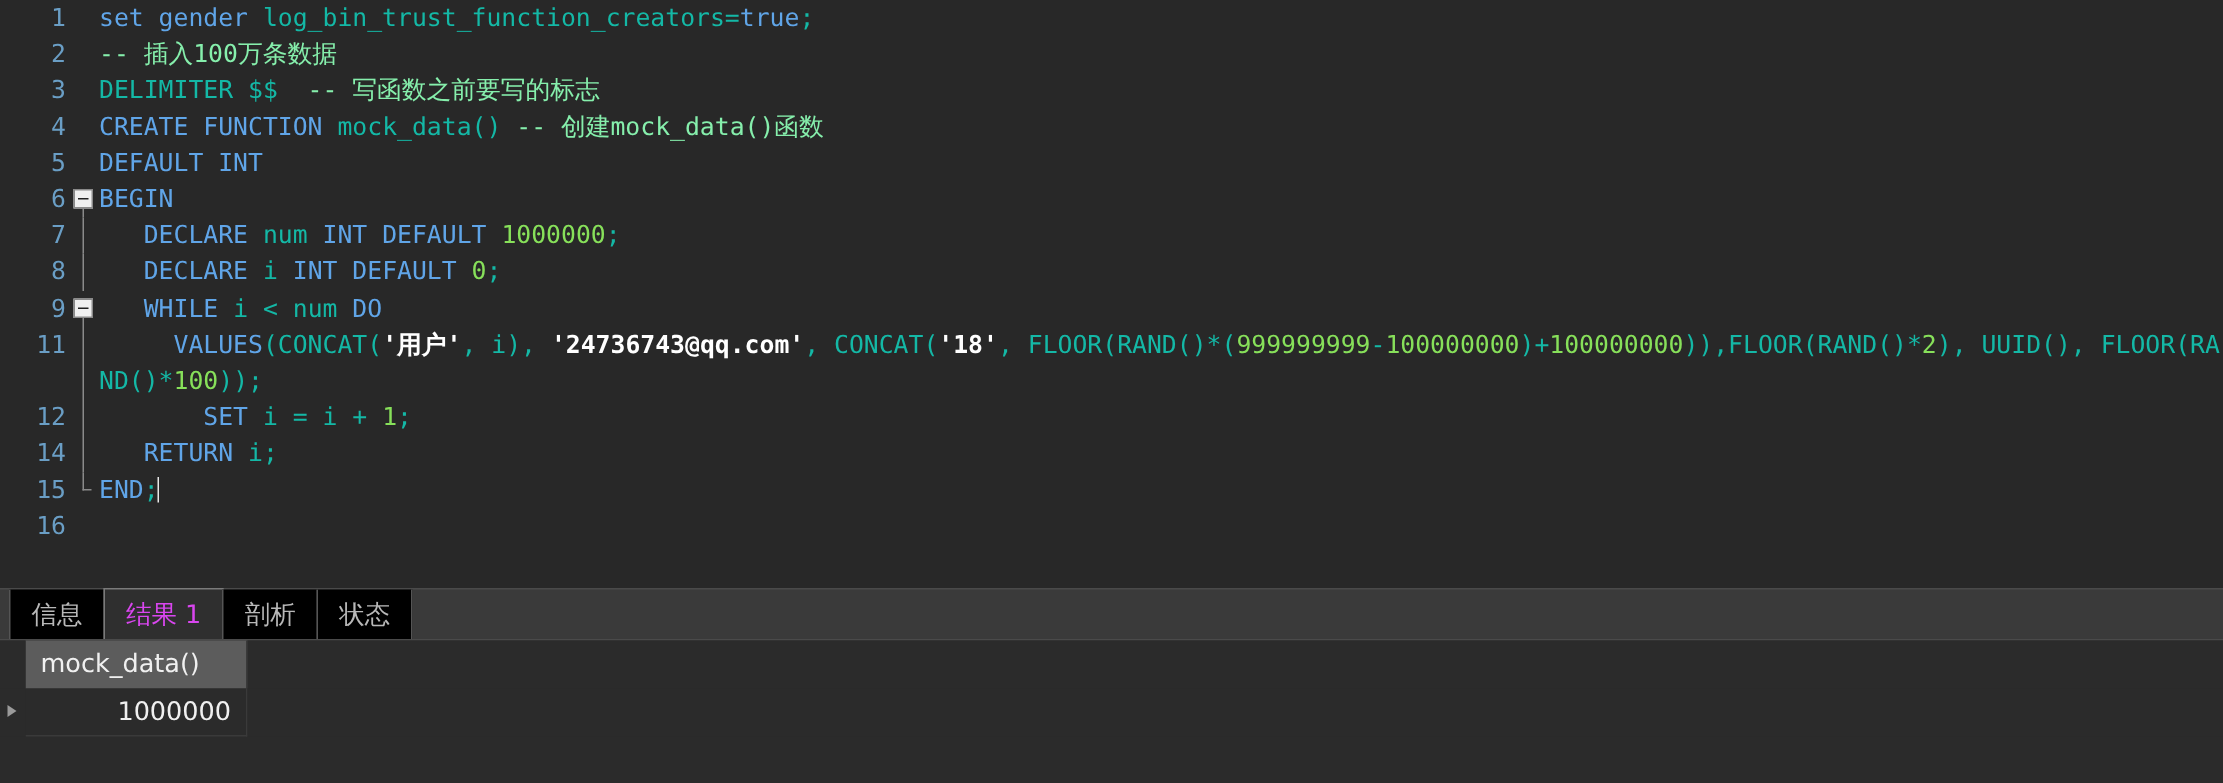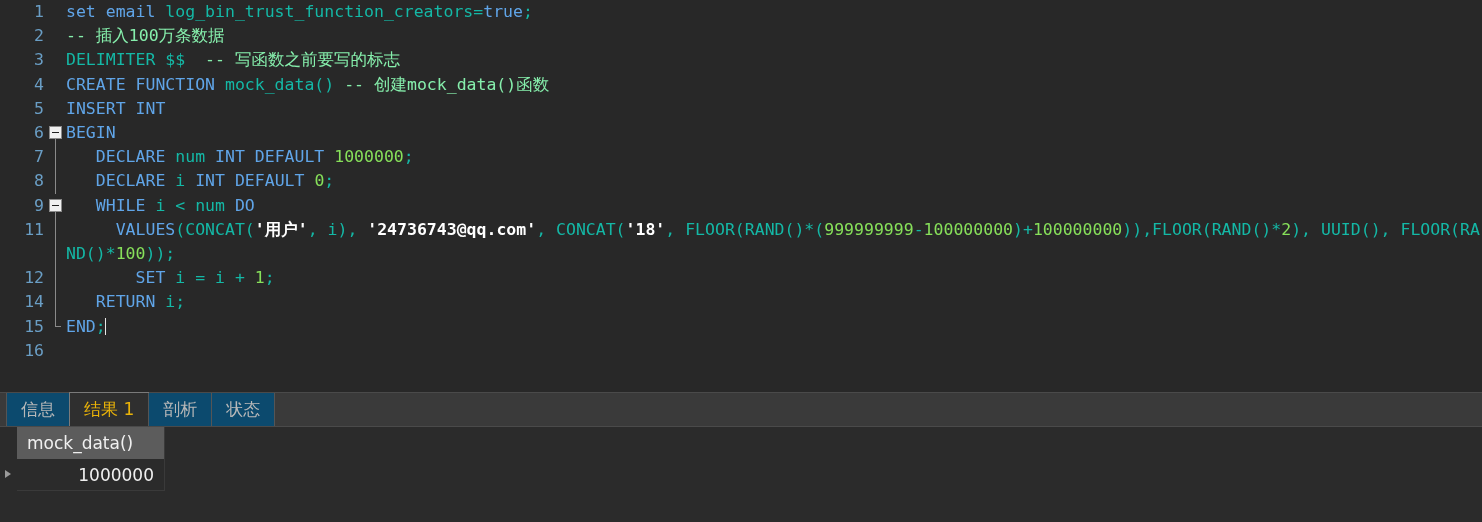--- a/index.html
+++ b/index.html
@@ -142,26 +142,26 @@
   }
   .tab {
     display: flex;
     align-items: center;
     padding: 0 14px;
     font-size: 17px;
     color: #b8b8b8;
     border-left: 1px solid #555;
     border-right: 1px solid #555;
     margin-right: -1px;
-    background: #0c4a6e;
+    background: #000000;
     cursor: default;
   }
   .tab.active {
     background: #2f2f2f;
-    color: #eab308;
+    color: #d946ef;
     border-left: 1px solid #7a7a7a;
     border-right: 1px solid #7a7a7a;
     border-top: 1px solid #7a7a7a;
     margin-top: -1px;
   }
 
   
   #results {
     height: 96px;
     background: #2b2b2b;
@@ -214,25 +214,25 @@
     border-right: 1px solid #3a3a3a;
     border-bottom: 1px solid #3a3a3a;
   }
   .grid-filler { flex: 1 1 auto; background: #2b2b2b; }
 </style>
 </head>
 <body>
 
 <div id="editor">
   <div id="code-area">
-      <div class="code-line"><div class="gutter">1</div><div class="foldcol"></div><div class="codetext"><span class="kw">set email</span><span class="pln"> log_bin_trust_function_creators=</span><span class="kw">true</span><span class="pln">;</span></div></div>
+      <div class="code-line"><div class="gutter">1</div><div class="foldcol"></div><div class="codetext"><span class="kw">set gender</span><span class="pln"> log_bin_trust_function_creators=</span><span class="kw">true</span><span class="pln">;</span></div></div>
       <div class="code-line"><div class="gutter">2</div><div class="foldcol"></div><div class="codetext"><span class="cmt">-- 插入100万条数据</span></div></div>
       <div class="code-line"><div class="gutter">3</div><div class="foldcol"></div><div class="codetext"><span class="pln">DELIMITER $$  </span><span class="cmt">-- 写函数之前要写的标志</span></div></div>
       <div class="code-line"><div class="gutter">4</div><div class="foldcol"></div><div class="codetext"><span class="kw">CREATE FUNCTION</span><span class="pln"> mock_data() </span><span class="cmt">-- 创建mock_data()函数</span></div></div>
-      <div class="code-line"><div class="gutter">5</div><div class="foldcol"></div><div class="codetext"><span class="kw">INSERT INT</span></div></div>
+      <div class="code-line"><div class="gutter">5</div><div class="foldcol"></div><div class="codetext"><span class="kw">DEFAULT INT</span></div></div>
       <div class="code-line"><div class="gutter">6</div><div class="foldcol"><span class="fold-box"></span><span class="fold-line from-mid"></span></div><div class="codetext"><span class="kw">BEGIN</span></div></div>
       <div class="code-line"><div class="gutter">7</div><div class="foldcol"><span class="fold-line"></span></div><div class="codetext"><span class="pln">   </span><span class="kw">DECLARE</span><span class="pln"> num </span><span class="kw">INT DEFAULT</span><span class="pln"> </span><span class="num">1000000</span><span class="pln">;</span></div></div>
       <div class="code-line"><div class="gutter">8</div><div class="foldcol"><span class="fold-line"></span></div><div class="codetext"><span class="pln">   </span><span class="kw">DECLARE</span><span class="pln"> i </span><span class="kw">INT DEFAULT</span><span class="pln"> </span><span class="num">0</span><span class="pln">;</span></div></div>
       <div class="code-line"><div class="gutter">9</div><div class="foldcol"><span class="fold-box"></span><span class="fold-line from-mid"></span></div><div class="codetext"><span class="pln">   </span><span class="kw">WHILE</span><span class="pln"> i &lt; num </span><span class="kw">DO</span></div></div>
       <div class="code-line"><div class="gutter">11</div><div class="foldcol"><span class="fold-line"></span></div><div class="codetext"><span class="pln">     </span><span class="kw">VALUES</span><span class="pln">(CONCAT(</span><span class="str">'用户'</span><span class="pln">, i), </span><span class="str">'24736743@qq.com'</span><span class="pln">, CONCAT(</span><span class="str">'18'</span><span class="pln">, FLOOR(RAND()*(</span><span class="num">999999999</span><span class="pln">-</span><span class="num">100000000</span><span class="pln">)+</span><span class="num">100000000</span><span class="pln">)),FLOOR(RAND()*</span><span class="num">2</span><span class="pln">), UUID(), FLOOR(RAND()*</span><span class="num">100</span><span class="pln">));</span></div></div>
       <div class="code-line"><div class="gutter">12</div><div class="foldcol"><span class="fold-line"></span></div><div class="codetext"><span class="pln">       </span><span class="kw">SET</span><span class="pln"> i = i + </span><span class="num">1</span><span class="pln">;</span></div></div>
       <div class="code-line"><div class="gutter">14</div><div class="foldcol"><span class="fold-line"></span></div><div class="codetext"><span class="pln">   </span><span class="kw">RETURN</span><span class="pln"> i;</span></div></div>
       <div class="code-line"><div class="gutter">15</div><div class="foldcol"><span class="fold-end"></span></div><div class="codetext"><span class="kw">END</span><span class="pln">;</span><span class="caret"></span></div></div>
       <div class="code-line"><div class="gutter">16</div><div class="foldcol"></div><div class="codetext"></div></div>
     </div>

